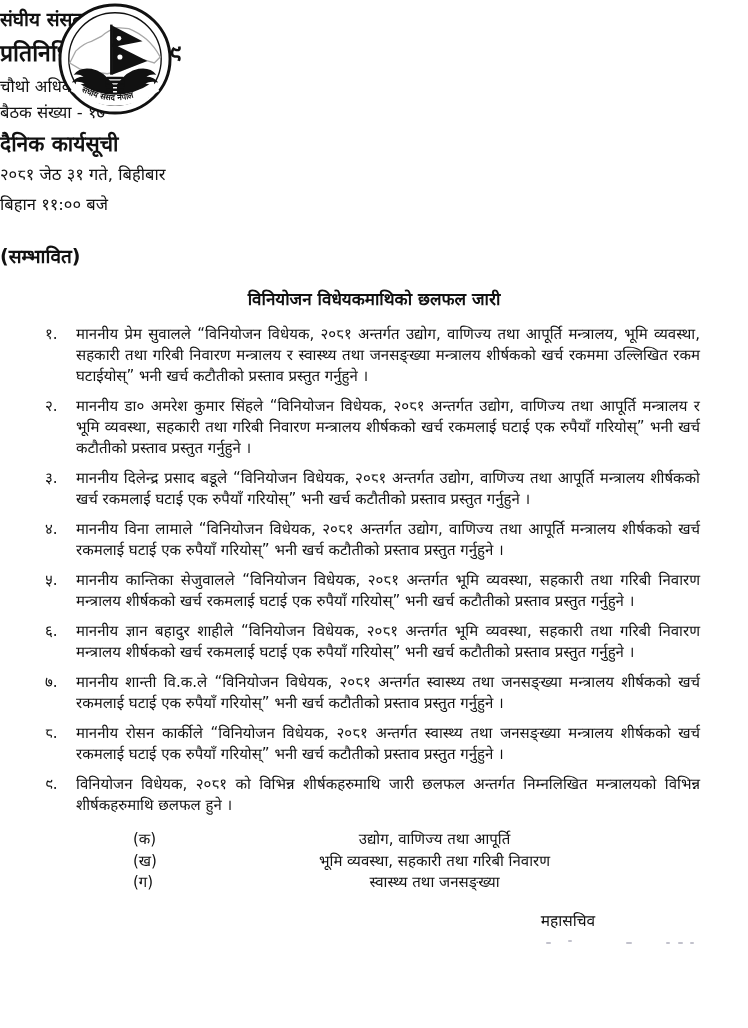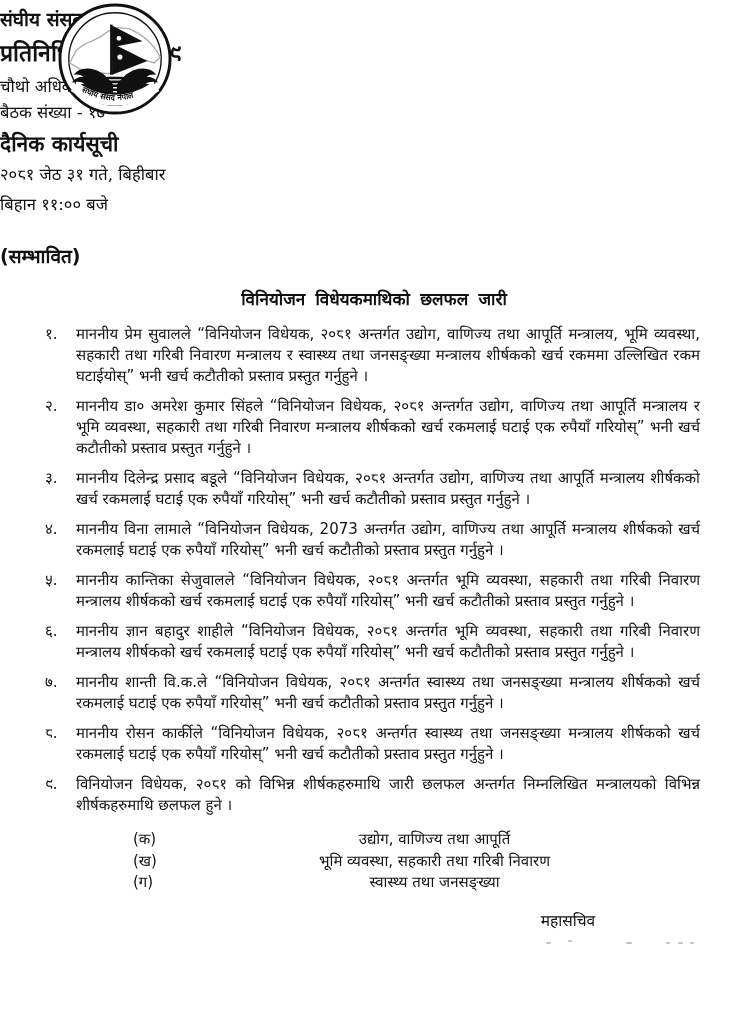--- a/index.html
+++ b/index.html
@@ -37,21 +37,20 @@
   .header .doc-title { font-size: 21px; font-weight: 800; margin-bottom: 8px; }
   .header .date      { font-size: 16.5px; margin-bottom: 9px; }
   .header .time      { font-size: 16.5px; margin-bottom: 30px; }
   .header .tentative { font-size: 19px; font-weight: 800; margin-bottom: 18px; }
 
   .agenda-heading {
     text-align: center;
     font-size: 17px;
     font-weight: 800;
     margin: 0 0 14px 0;
-    font-family: Liberation Mono, monospace;
   }
 
   
   .items {
     padding: 0 48px 0 45px;
   }
   .item {
     display: flex;
     margin-bottom: 9px;
     font-size: 15px;
@@ -170,21 +169,21 @@
       <div class="text">माननीय डा० अमरेश कुमार सिंहले “विनियोजन विधेयक, २०८१ अन्तर्गत उद्योग, वाणिज्य तथा आपूर्ति मन्त्रालय र भूमि व्यवस्था, सहकारी तथा गरिबी निवारण मन्त्रालय शीर्षकको खर्च रकमलाई घटाई एक रुपैयाँ गरियोस्” भनी खर्च कटौतीको प्रस्ताव प्रस्तुत गर्नुहुने ।</div>
     </div>
 
     <div class="item">
       <span class="num">३.</span>
       <div class="text">माननीय दिलेन्द्र प्रसाद बडूले “विनियोजन विधेयक, २०८१ अन्तर्गत उद्योग, वाणिज्य तथा आपूर्ति मन्त्रालय शीर्षकको खर्च रकमलाई घटाई एक रुपैयाँ गरियोस्” भनी खर्च कटौतीको प्रस्ताव प्रस्तुत गर्नुहुने ।</div>
     </div>
 
     <div class="item">
       <span class="num">४.</span>
-      <div class="text">माननीय विना लामाले “विनियोजन विधेयक, 2073 अन्तर्गत उद्योग, वाणिज्य तथा आपूर्ति मन्त्रालय शीर्षकको खर्च रकमलाई घटाई एक रुपैयाँ गरियोस्” भनी खर्च कटौतीको प्रस्ताव प्रस्तुत गर्नुहुने ।</div>
+      <div class="text">माननीय विना लामाले “विनियोजन विधेयक, २०८१ अन्तर्गत उद्योग, वाणिज्य तथा आपूर्ति मन्त्रालय शीर्षकको खर्च रकमलाई घटाई एक रुपैयाँ गरियोस्” भनी खर्च कटौतीको प्रस्ताव प्रस्तुत गर्नुहुने ।</div>
     </div>
 
     <div class="item">
       <span class="num">५.</span>
       <div class="text">माननीय कान्तिका सेजुवालले “विनियोजन विधेयक, २०८१ अन्तर्गत भूमि व्यवस्था, सहकारी तथा गरिबी निवारण मन्त्रालय शीर्षकको खर्च रकमलाई घटाई एक रुपैयाँ गरियोस्” भनी खर्च कटौतीको प्रस्ताव प्रस्तुत गर्नुहुने ।</div>
     </div>
 
     <div class="item">
       <span class="num">६.</span>
       <div class="text">माननीय ज्ञान बहादुर शाहीले “विनियोजन विधेयक, २०८१ अन्तर्गत भूमि व्यवस्था, सहकारी तथा गरिबी निवारण मन्त्रालय शीर्षकको खर्च रकमलाई घटाई एक रुपैयाँ गरियोस्” भनी खर्च कटौतीको प्रस्ताव प्रस्तुत गर्नुहुने ।</div>

